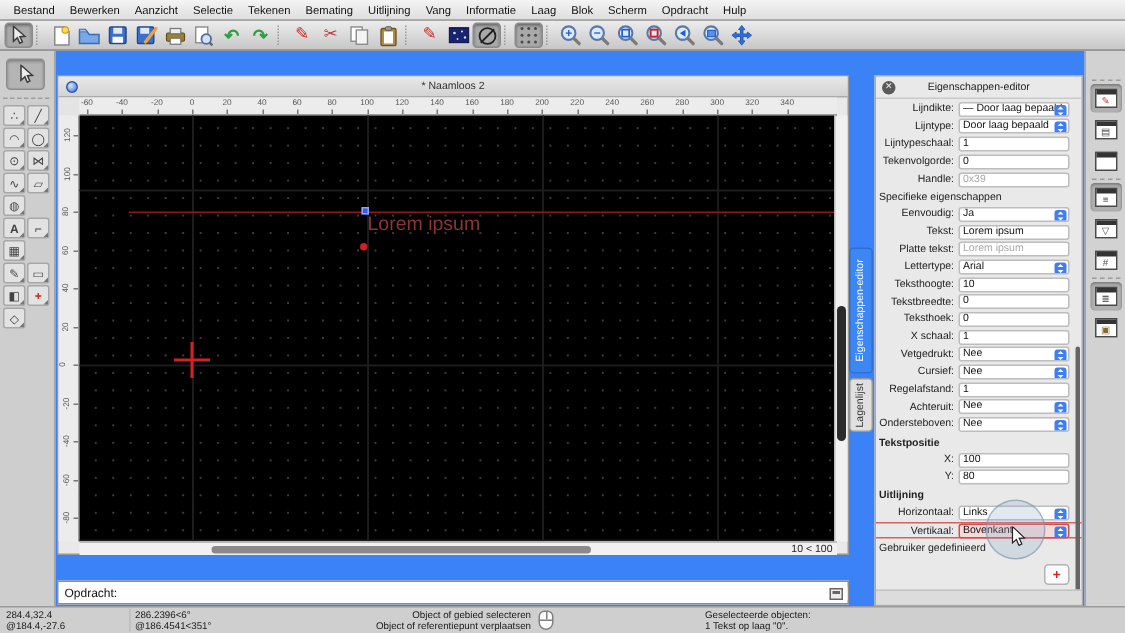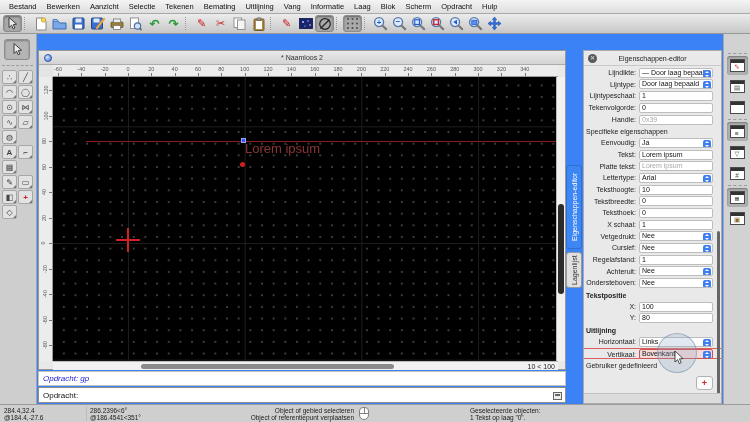--- a/index.html
+++ b/index.html
@@ -493,23 +493,20 @@
     </div>
     <div class="vscroll">
       <div class="vscroll-handle"></div>
     </div>
     <div class="hscroll">
       <div class="hscroll-handle"></div>
       <div class="grid-label">10 &lt; 100</div>
     </div>
   </div>
 
-  <div class="cmd-history">
-    <span>Opdracht: gp</span>
-  </div>
   <div class="cmd-row">
     <span>Opdracht:</span>
     <input class="cmd-text" value="" style="">
     <span class="cmd-kbd"></span>
   </div>
 
   <div class="statusbar">
     <div class="st-abs">
       <div class="stline">284.4,32.4</div>
       <div class="stline">@184.4,-27.6</div>

